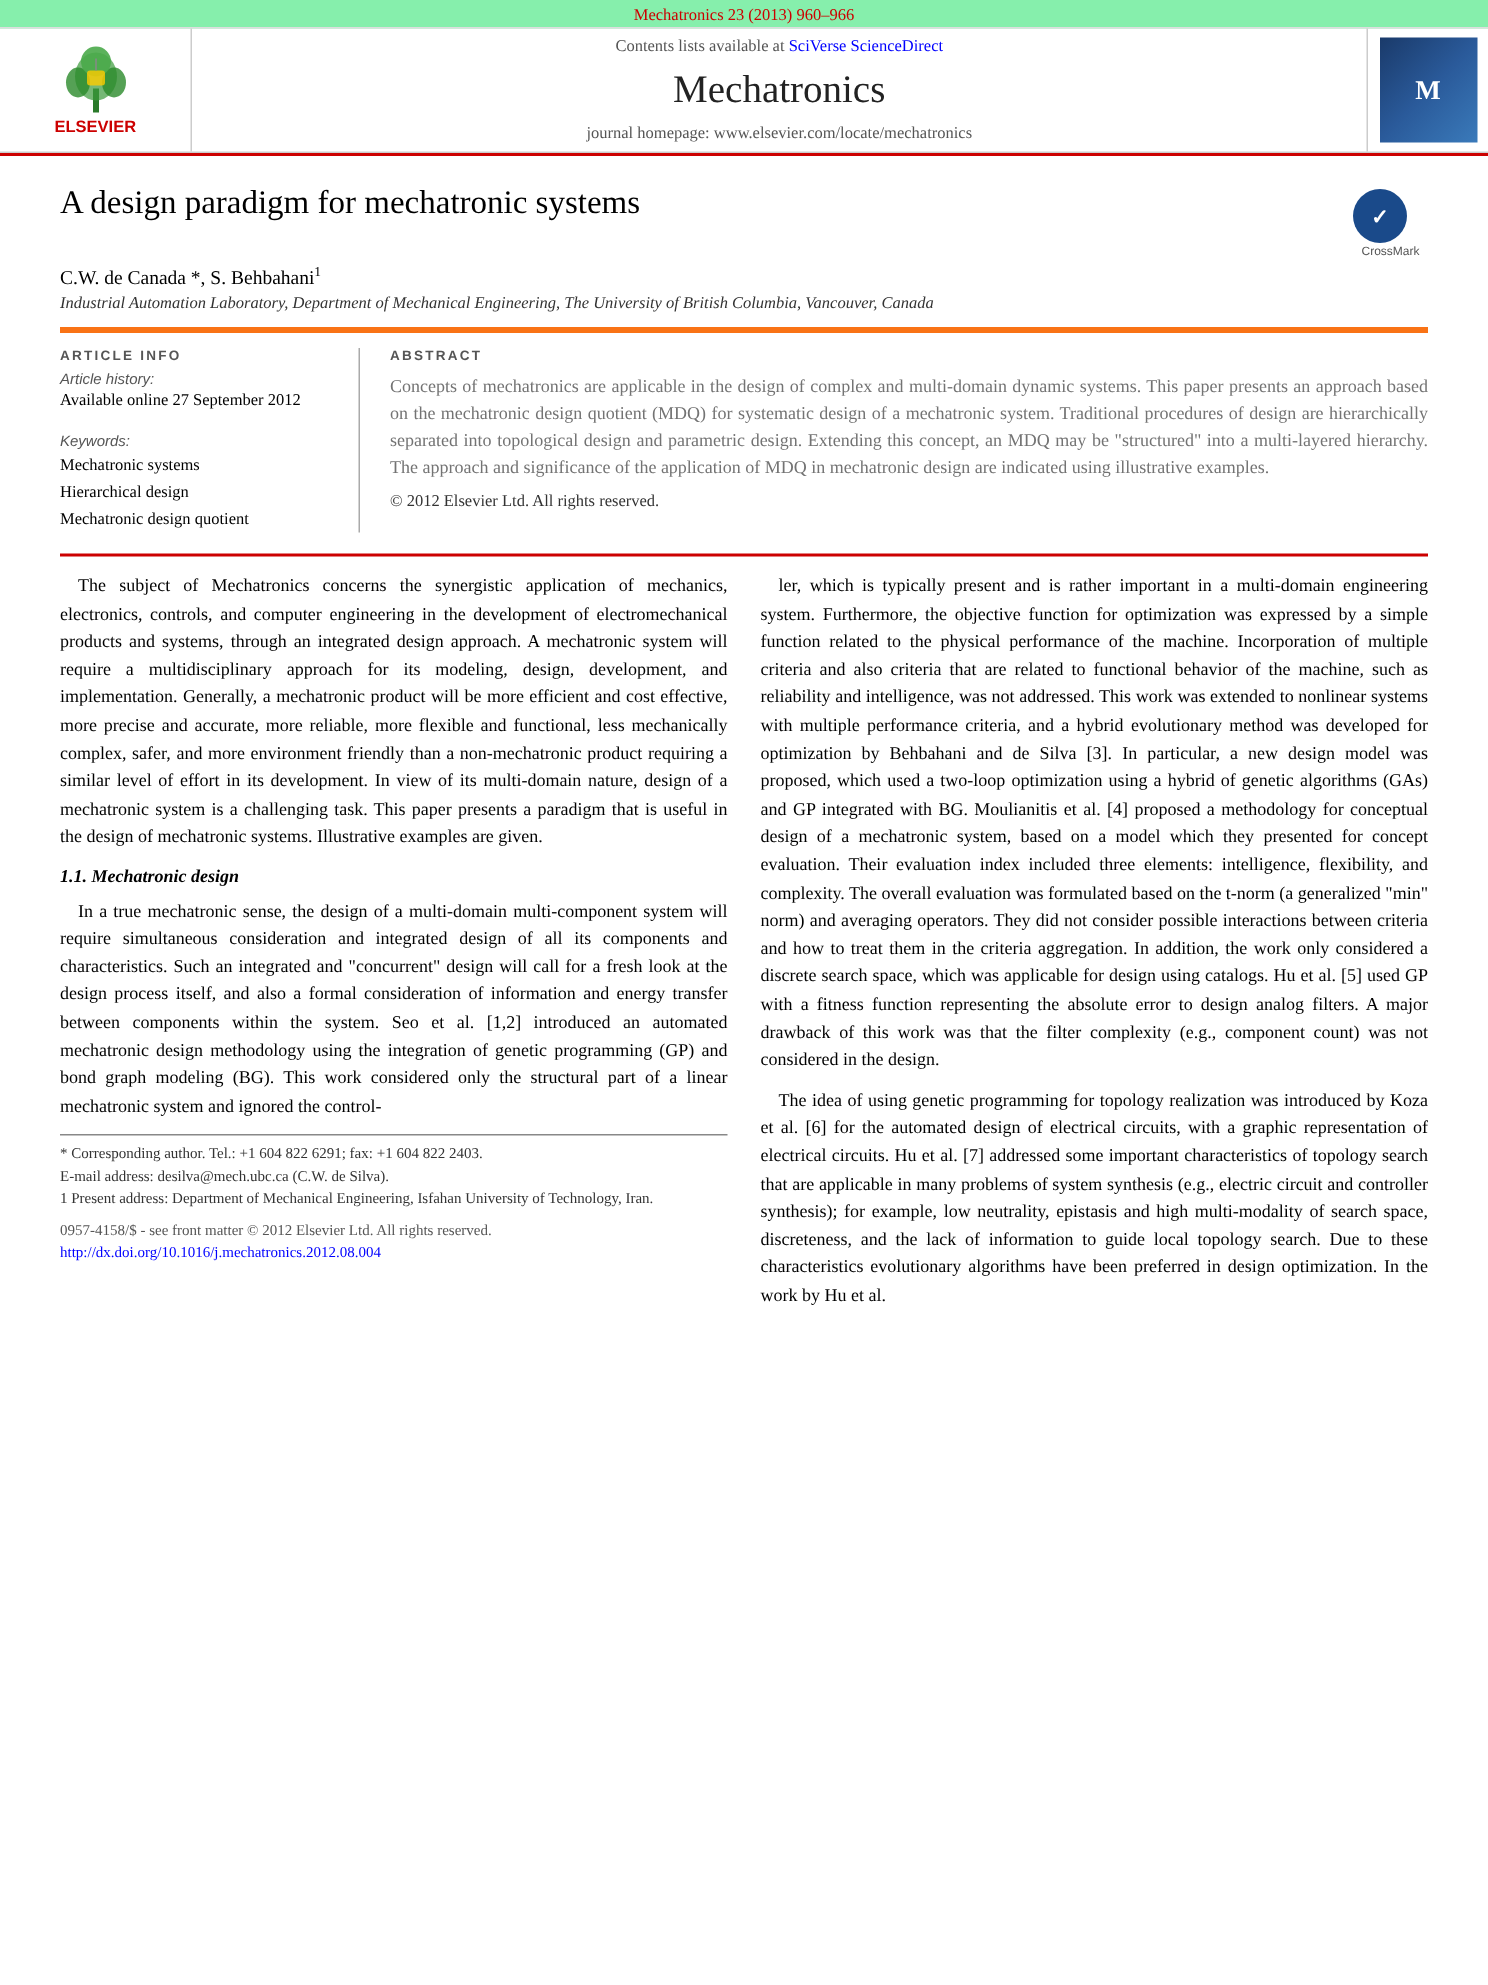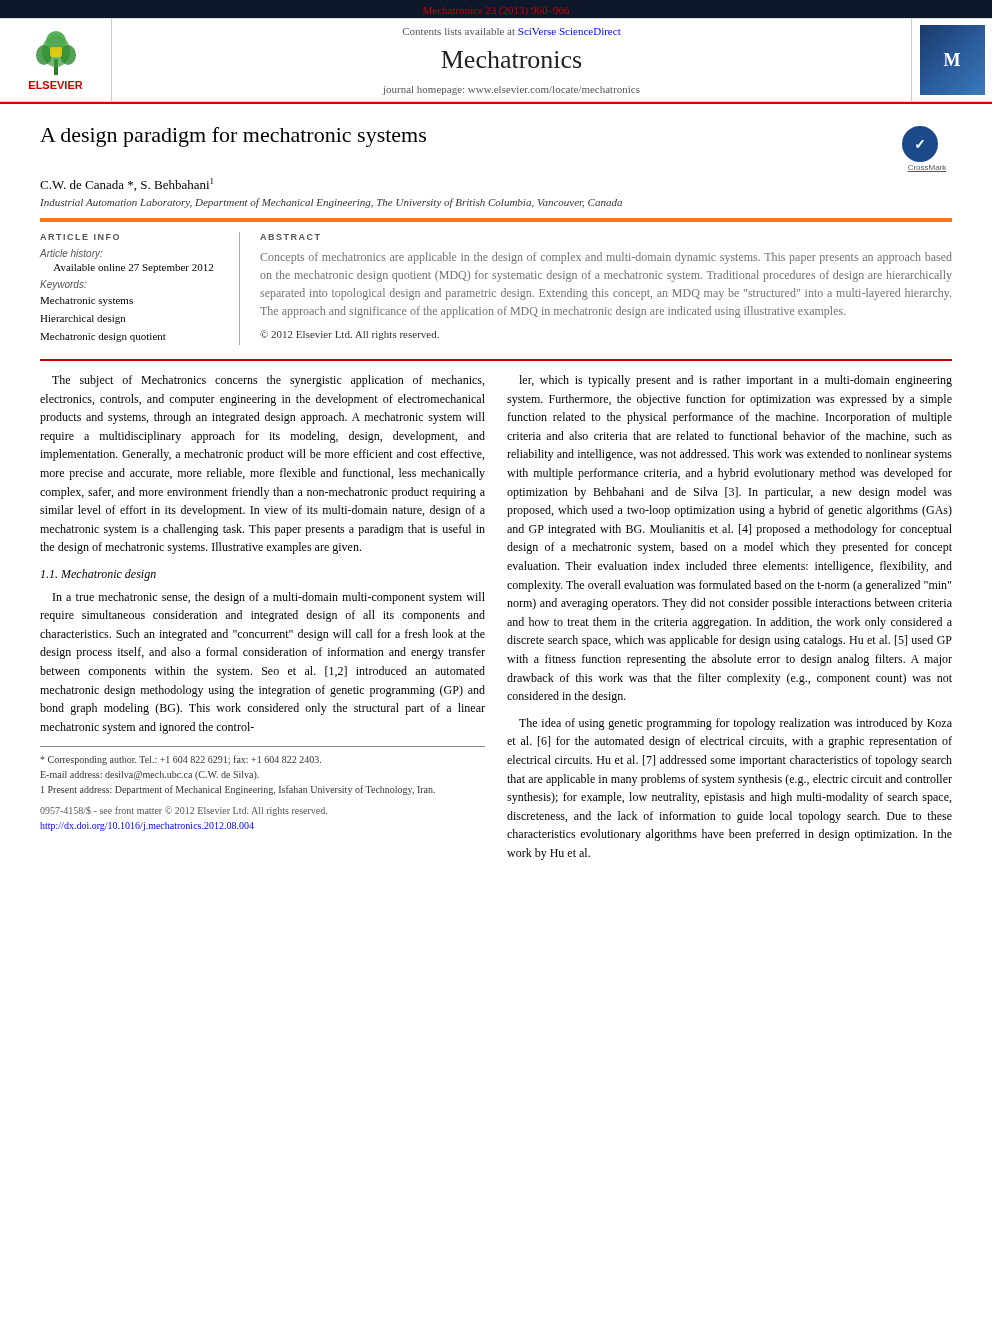--- a/index.html
+++ b/index.html
@@ -12,34 +12,34 @@
       min-height: 1323px;
     }
 
     
     .journal-header {
       border-bottom: 2px solid #c00;
       padding-bottom: 0;
       margin-bottom: 0;
     }
     .journal-top-bar {
-      background: #0f172a;
+      background: #86efac;
       text-align: center;
       padding: 4px 0 2px;
       font-size: 11px;
       color: #c00;
       border-bottom: 1px solid #ddd;
     }
     .journal-banner {
       display: flex;
       align-items: stretch;
       border-bottom: 1px solid #ccc;
     }
     .elsevier-logo {
-      width: 112px;
+      width: 128px;
       min-height: 80px;
       display: flex;
       flex-direction: column;
       align-items: center;
       justify-content: center;
       border-right: 1px solid #ccc;
       padding: 8px;
     }
     .elsevier-logo .elsevier-text {
       font-size: 11px;
@@ -174,23 +174,22 @@
     }
     .info-label {
       font-family: Arial, sans-serif;
       font-size: 10px;
       font-style: italic;
       color: #555;
       margin-bottom: 2px;
     }
     .info-value {
       font-size: 11px;
-      margin-bottom: 6px;
+      margin-bottom: 16px;
       color: #000;
-      text-align: center;
     }
     .keywords-list {
       font-size: 11px;
       line-height: 1.6;
     }
 
     .abstract-area {
       flex: 1;
     }
     .abstract-title {
@@ -237,21 +236,21 @@
 
     .section-title {
       font-weight: bold;
       font-size: 13px;
       margin-bottom: 6px;
       margin-top: 4px;
       font-family: 'Times New Roman', serif;
     }
     .subsection-title {
       font-style: italic;
-      font-weight: normal;
+      font-weight: bold;
       font-size: 12px;
       margin-top: 8px;
       margin-bottom: 4px;
     }
     .body-para {
       margin-bottom: 8px;
       text-indent: 1em;
     }
 
     
@@ -320,21 +319,21 @@
     </div>
   </div>
 </div>
 
 <div class="main-content">
 
   <div class="article-title-area">
     <h1 class="article-title">A design paradigm for mechatronic systems</h1>
     <div class="crossmark">
       <div class="crossmark-circle">✓</div>
-      <div style="font-size:8px; text-align:center; font-family:Arial; color:#555; margin-top:1px;text-decoration:underline;">CrossMark</div>
+      <div style="font-size:8px; text-align:center; font-family:Arial; color:#555; margin-top:1px;">CrossMark</div>
     </div>
   </div>
 
   <div class="authors">
     <span>C.W. de Canada *, S. Behbahani</span><sup>1</sup>
   </div>
 
   <div class="affiliation">Industrial Automation Laboratory, Department of Mechanical Engineering, The University of British Columbia, Vancouver, Canada</div>
 
   <div class="info-abstract-row">

